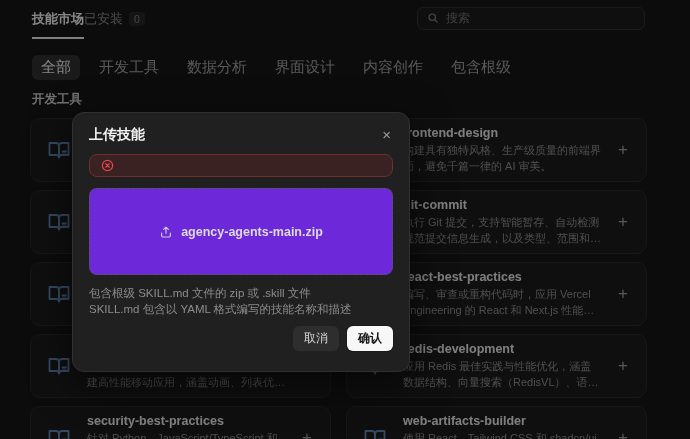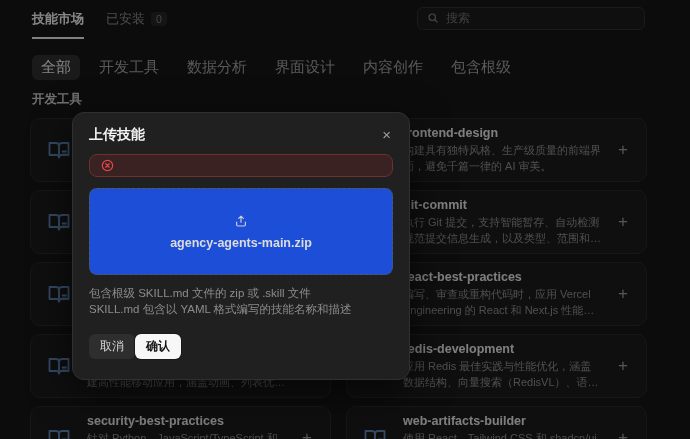--- a/index.html
+++ b/index.html
@@ -6,21 +6,21 @@
   html,body { width:690px; height:439px; overflow:hidden; }
   body {
     background:#131313;
     font-family:"Liberation Sans","DejaVu Sans",sans-serif;
     color:#e5e5e5;
     position:relative;
   }
   .stage { position:absolute; inset:0; }
 
   
-  .topbar { position:absolute; top:10px; left:32px; display:flex; gap:22px; align-items:flex-start; }
+  .topbar { position:absolute; top:10px; left:32px; display:flex; align-items:flex-start; }
   .tab { display:flex; align-items:center; gap:6px; font-size:13px; color:#8a8a8a; padding-bottom:9px; cursor:pointer; }
   .tab.active { color:#f2f2f2; font-weight:700; border-bottom:2px solid #e8e8e8; }
   .tab-badge { background:#242424; color:#7c7c7c; font-size:10.5px; padding:1px 5px; border-radius:4px; }
   .searchbox {
     position:absolute; top:7px; right:45px; width:228px; height:23px;
     background:#191919; border:1px solid #2e2e2e; border-radius:6px;
     display:flex; align-items:center; gap:7px; padding:0 9px; color:#6f6f6f;
   }
   .searchbox svg { flex:0 0 auto; }
   .search-ph { font-size:12px; color:#6f6f6f; }
@@ -65,27 +65,27 @@
   .modal-head { display:flex; align-items:center; justify-content:space-between; }
   .modal-title { font-size:14px; font-weight:700; color:#f2f2f2; }
   .close-btn { background:none; border:none; color:#9d9d9d; font-size:15px; cursor:pointer; line-height:1; padding:2px; font-family:inherit; }
   .error-banner {
     margin-top:10px; display:flex; align-items:center; gap:9px;
     background:#3a2122; border:1px solid #6e3030; border-radius:8px;
     padding:4px 11px; min-height:23px;
   }
   .error-text { font-size:12px; color:#e9bcbc; }
   .dropzone {
-    margin-top:11px; height:87px; background:#1d4ed8;
+    margin-top:11px; height:87px; background:#6d28d9;
     border:1px dashed #585858; border-radius:8px;
-    display:flex; align-items:center; justify-content:center; gap:8px; cursor:pointer;flex-direction:column;
+    display:flex; align-items:center; justify-content:center; gap:8px; cursor:pointer;
   }
   .file-name { font-size:12.5px; font-weight:600; color:#dcdcdc; }
   .hints { margin-top:10px; font-size:11.5px; line-height:1.4; color:#8c8c8c; }
-  .modal-foot { margin-top:17px; display:flex; justify-content:flex-start; }
+  .modal-foot { margin-top:9px; display:flex; justify-content:flex-end; gap:8px; }
   .btn { border:none; border-radius:6px; font-size:12px; padding:4px 11px; cursor:pointer; font-family:inherit; }
   .btn-cancel { background:#2e2e2e; color:#d6d6d6; }
   .btn-confirm { background:#f7f7f7; color:#141414; font-weight:700; box-shadow:0 0 0 1px #1a1a1a; }
 </style>
 </head>
 <body>
 
 <div class="stage">
 
   <div class="topbar">

